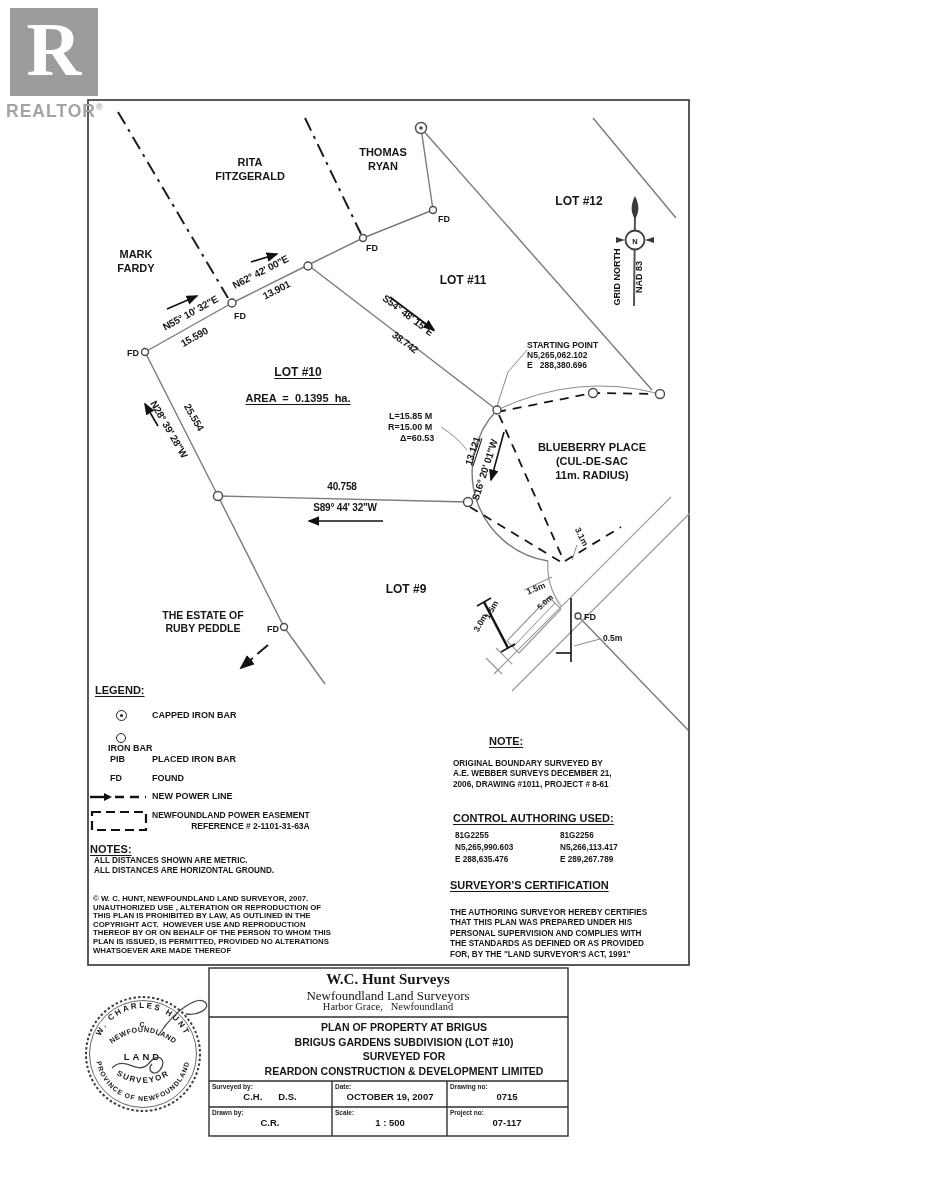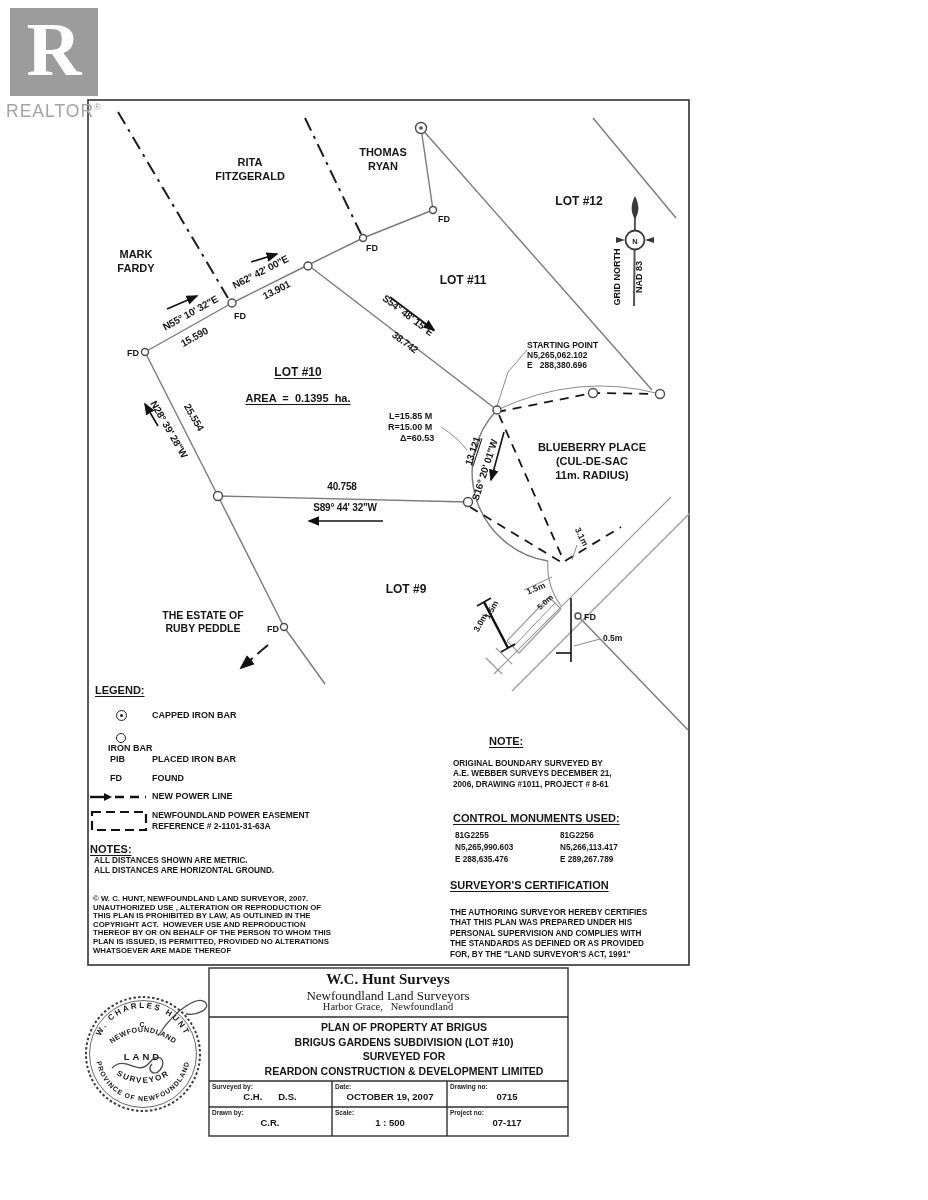--- a/index.html
+++ b/index.html
@@ -32,21 +32,21 @@
   .f11{font-size:11px;line-height:13.5px;}
   .f105{font-size:10.5px;line-height:13px;margin-left:16px;}
   .f85{font-size:8.5px;line-height:9.8px;}
   .f82{font-size:8.2px;line-height:10.4px;}
   .f78{font-size:7.8px;line-height:8.6px;}
   .ut{text-decoration:underline;text-underline-offset:2px;}
   .serif{font-family:"Liberation Serif",serif;}
   
   .rlogo-box{position:absolute;left:10px;top:8px;width:88px;height:88px;background:#9c9c9c;display:flex;align-items:center;justify-content:center;}
   .rlogo-r{font-family:"Liberation Serif",serif;font-weight:700;font-size:76px;color:#fff;line-height:1;margin-top:-6px;}
-  .rlogo-text{position:absolute;left:6px;top:101px;color:#a3a3a3;font-size:17.5px;font-weight:400;letter-spacing:1px;white-space:pre;}
+  .rlogo-text{position:absolute;left:6px;top:101px;color:#a3a3a3;font-size:17.5px;font-weight:700;letter-spacing:1px;white-space:pre;}
   .rlogo-text sup{font-size:9px;}
   
   .leg-row{position:absolute;display:flex;align-items:center;}
   .leg-sym{width:44px;display:flex;align-items:center;}
   .leg-label{font-size:9px;font-weight:700;white-space:pre;line-height:10.5px;}
   .sym-capped{width:9px;height:9px;border:1.5px solid #222;border-radius:50%;position:relative;margin-left:8px;}
   .sym-capped::after{content:"";position:absolute;left:2.6px;top:2.6px;width:3px;height:3px;background:#222;border-radius:50%;}
   .sym-iron{width:8px;height:8px;border:1.5px solid #222;border-radius:50%;margin-left:8px;}
   .sym-text{font-size:9px;font-weight:700;margin-left:2px;}
   
@@ -284,40 +284,40 @@
     </svg>
   </span>
   <span class="leg-label">NEW POWER LINE</span>
 </div>
 <div class="leg-row" style="left:90px;top:810px;">
   <span class="leg-sym" style="width:62px;">
     <svg width="58" height="22">
       <rect x="2" y="2" width="54" height="18" fill="none" stroke="#111" stroke-width="2.2" stroke-dasharray="9 5"></rect>
     </svg>
   </span>
-  <span class="leg-label" style="font-size:8.5px;">NEWFOUNDLAND POWER EASEMENT
+  <span class="leg-label" style="font-size:8.5px;text-align:right;">NEWFOUNDLAND POWER EASEMENT
 REFERENCE # 2-1101-31-63A</span>
 </div>
 
 <div class="lab f11 ut" style="left:90px;top:843px;">NOTES:</div>
 <div class="lab f82" style="left:94px;top:856px;">ALL DISTANCES SHOWN ARE METRIC.
 ALL DISTANCES ARE HORIZONTAL GROUND.</div>
 <div class="lab f78" style="left:93px;top:879px;margin-top:16px;">© W. C. HUNT, NEWFOUNDLAND LAND SURVEYOR, 2007.
 UNAUTHORIZED USE , ALTERATION OR REPRODUCTION OF
 THIS PLAN IS PROHIBITED BY LAW, AS OUTLINED IN THE
 COPYRIGHT ACT.  HOWEVER USE AND REPRODUCTION
 THEREOF BY OR ON BEHALF OF THE PERSON TO WHOM THIS
 PLAN IS ISSUED, IS PERMITTED, PROVIDED NO ALTERATIONS
 WHATSOEVER ARE MADE THEREOF</div>
 
 <div class="lab f11 ut" style="left:453px;top:735px;padding-left:36px;">NOTE:</div>
 <div class="lab f82" style="left:453px;top:759px;">ORIGINAL BOUNDARY SURVEYED BY
 A.E. WEBBER SURVEYS DECEMBER 21,
 2006, DRAWING #1011, PROJECT # 8-61</div>
-<div class="lab f11 ut" style="left:453px;top:812px;">CONTROL MONUMENTS USED:</div>
+<div class="lab f11 ut" style="left:453px;top:812px;">CONTROL AUTHORING USED:</div>
 <div class="lab f82" style="left:455px;top:830px;line-height:12px;">81G2255
 N5,265,990.603
 E 288,635.476</div>
 <div class="lab f82" style="left:560px;top:830px;line-height:12px;">81G2256
 N5,266,113.417
 E 289,267.789</div>
 <div class="lab f11 ut" style="left:450px;top:879px;">SURVEYOR'S CERTIFICATION</div>
 <div class="lab f82" style="left:450px;top:908px;">THE AUTHORING SURVEYOR HEREBY CERTIFIES
 THAT THIS PLAN WAS PREPARED UNDER HIS
 PERSONAL SUPERVISION AND COMPLIES WITH

